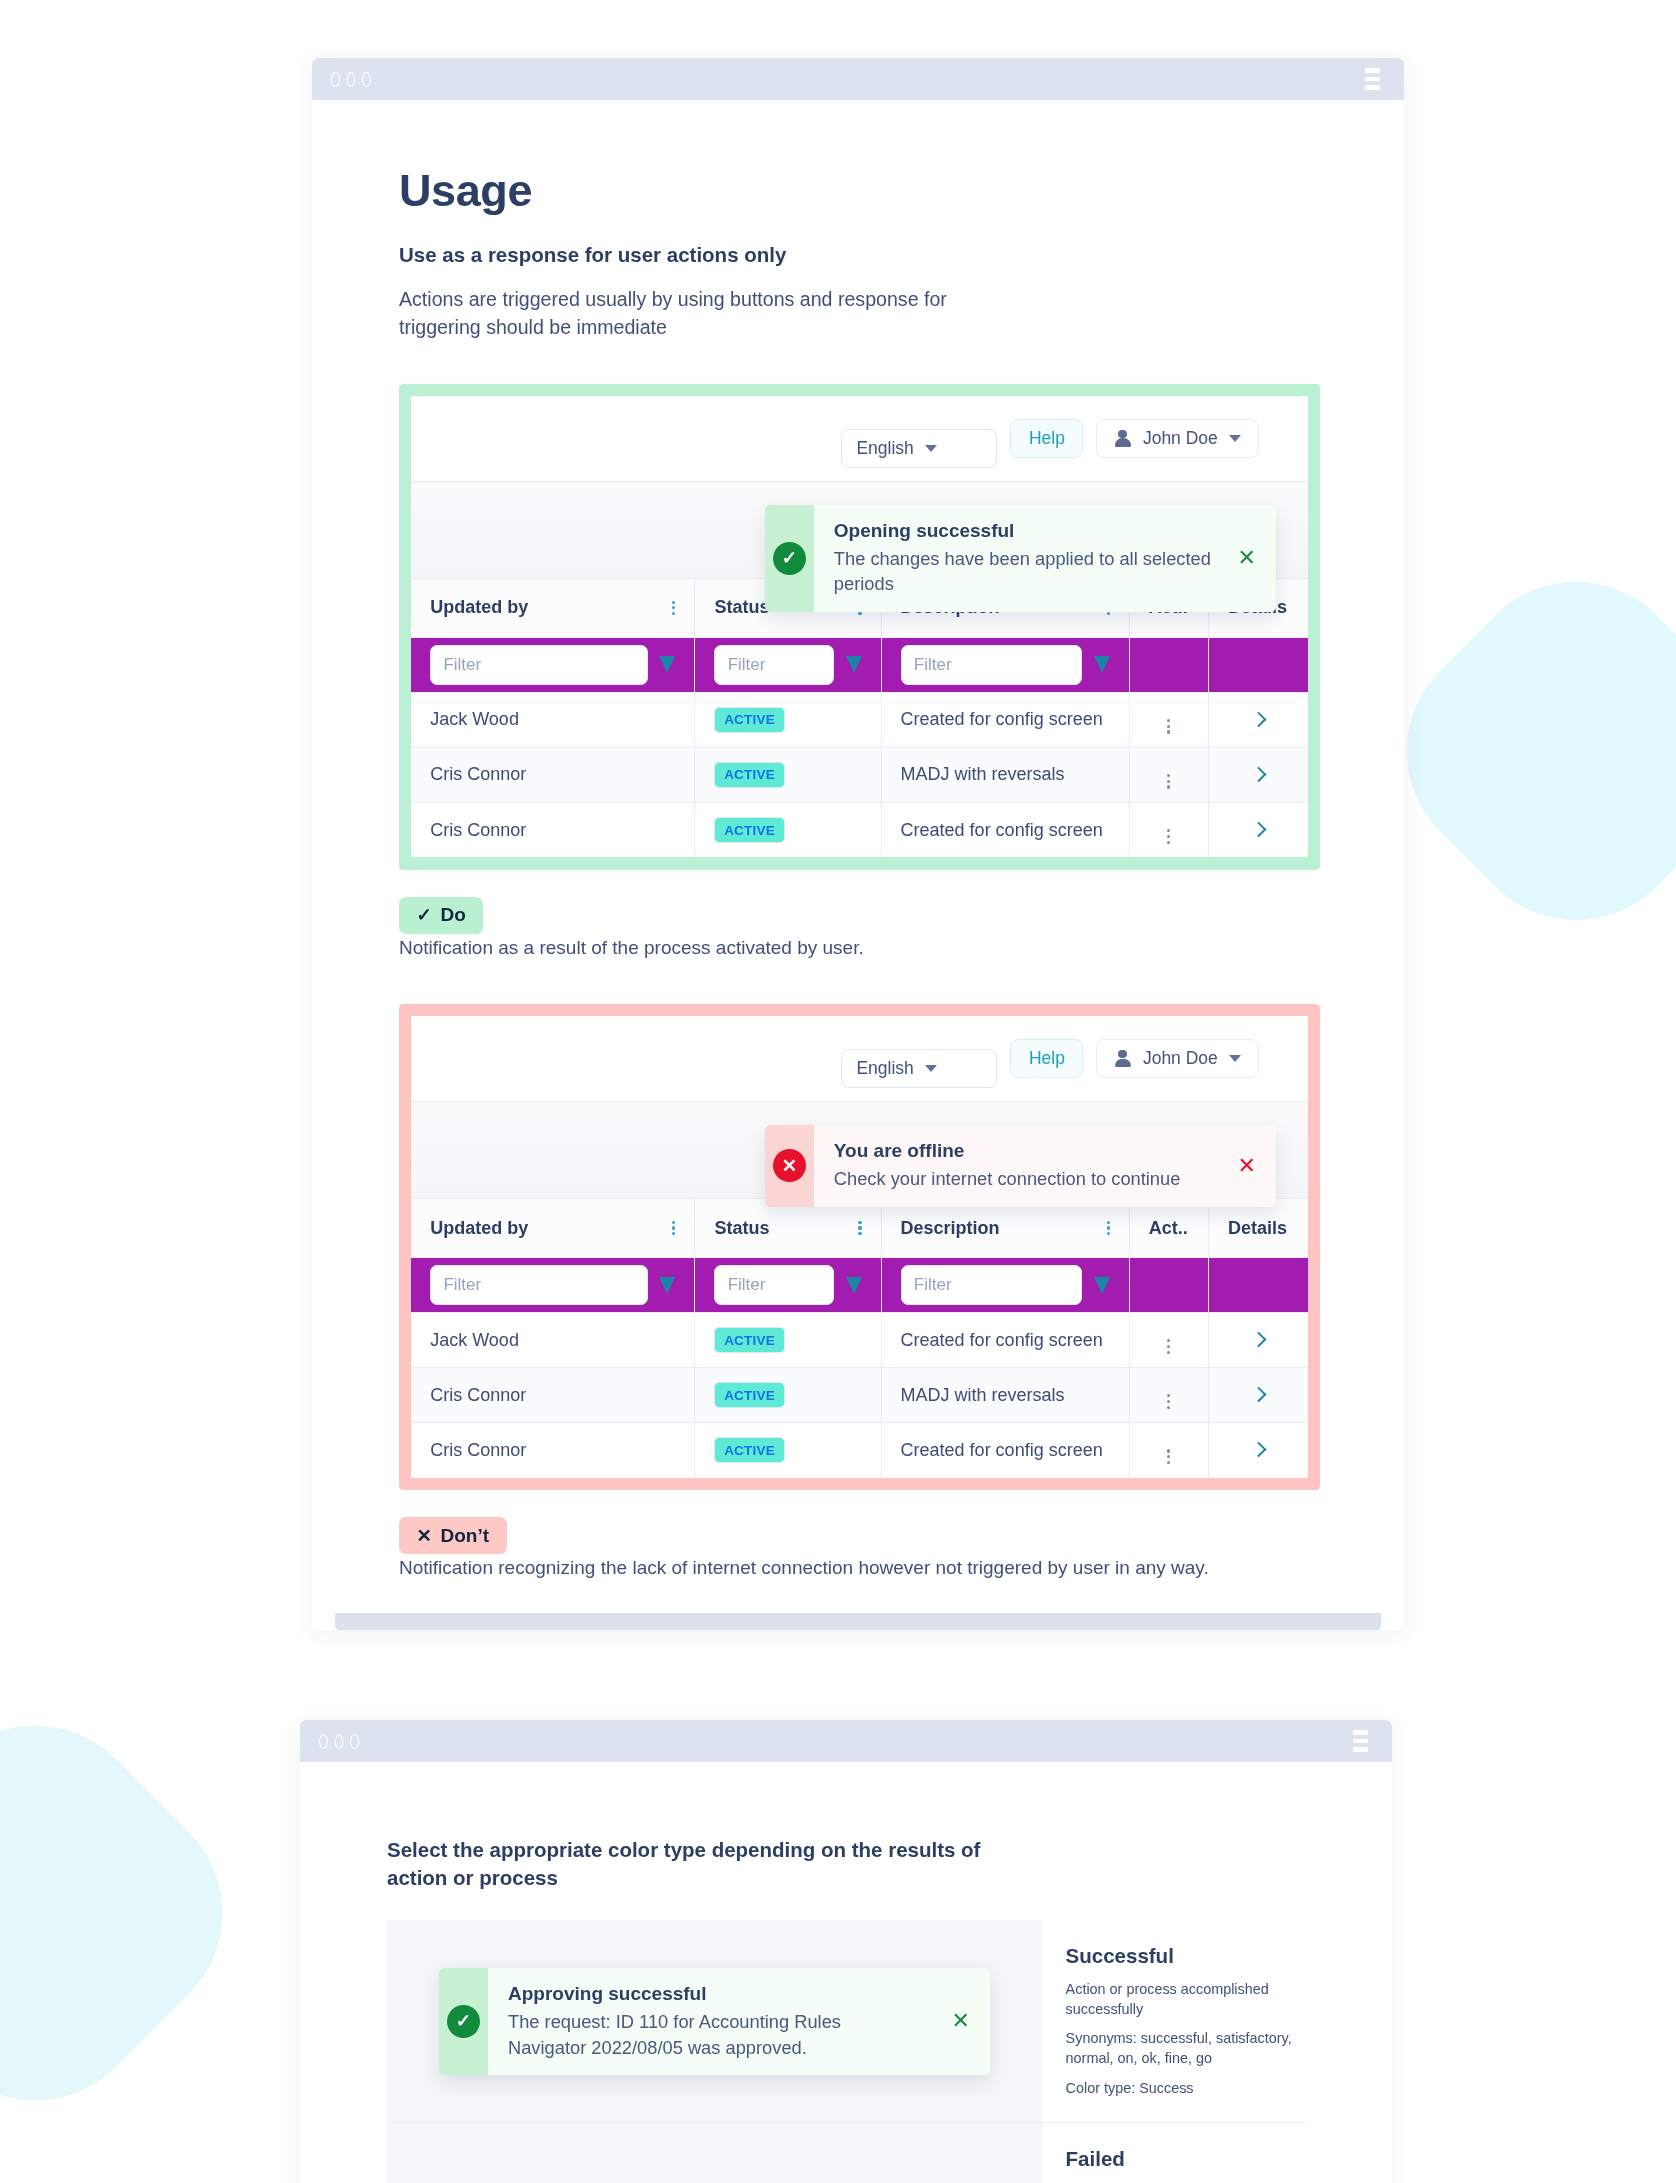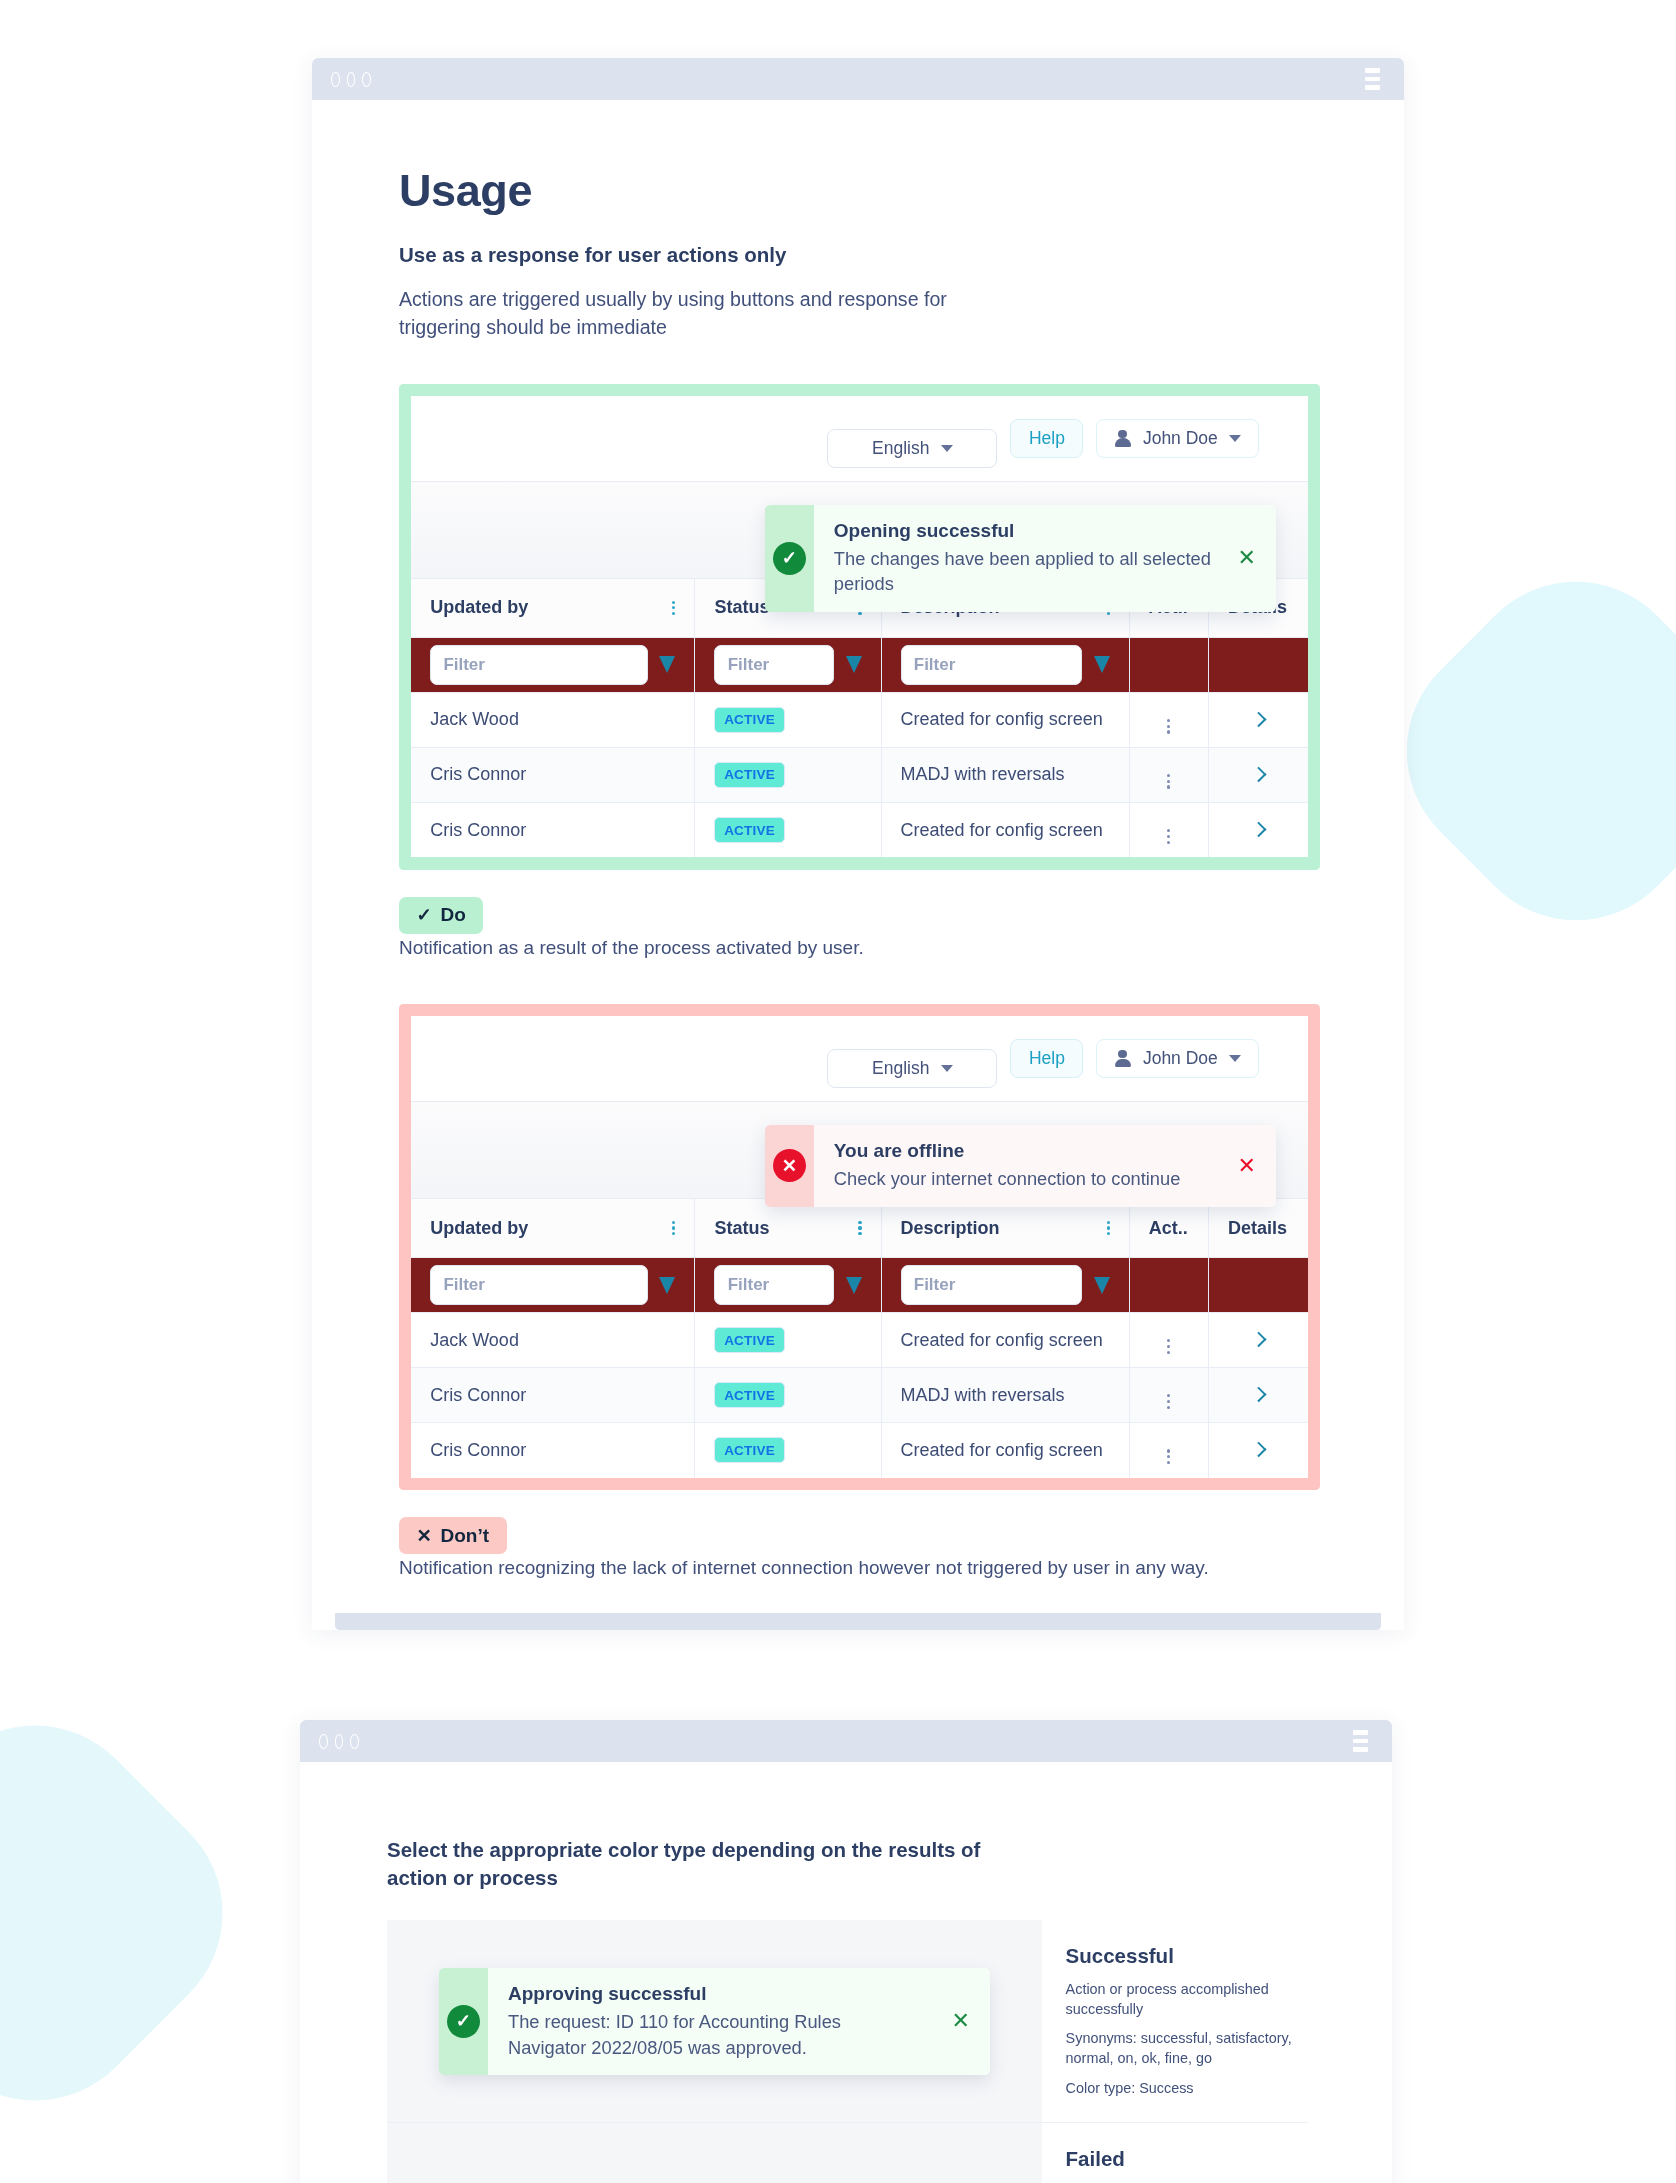--- a/index.html
+++ b/index.html
@@ -153,21 +153,21 @@
     background: #ffffff;
     font-size: 17.5px;
     color: #44527a;
     display: flex;
     align-items: center;
     height: 39px;
     padding: 0 14px;
     gap: 11.4px;
     white-space: nowrap;
   }
-  .pill.lang { width: 170px; justify-content: center; margin-top: 20px; }
+  .pill.lang { width: 156px; justify-content: flex-start; margin-top: 20px; }
   .pill.help { color: #1b9fc4; border-color: #d6f0f8; background: #f4fcfe; padding: 0 17.5px; }
   .pill.user { border-color: #ddf2f9; padding: 0 16.6px; }
   .chev {
     width: 0; height: 0;
     border-left: 6.5px solid transparent;
     border-right: 6.5px solid transparent;
     border-top: 7.9px solid #64729a;
   }
   .avatar-glyph {
     width: 17.5px; height: 17.5px;
@@ -263,21 +263,21 @@
     font-size: 18px;
     font-weight: bold;
     color: #2c3e63;
     white-space: nowrap;
   }
   .th-inner { display: flex; align-items: center; justify-content: space-between; }
   .kebab { display: flex; flex-direction: column; gap: 2.6px; padding-left: 9.6px; }
   .kebab i { width: 3.1px; height: 3.1px; border-radius: 50%; background: #2fa6c9; display: block; }
   .kebab.grey i { background: #7d8bb0; }
 
-  .filter-row td { height: 61px; padding: 0 13px 0 19px; background: #7f1d1d; font-weight: bold; }
+  .filter-row td { height: 61px; padding: 0 13px 0 19px; background: #a21caf; }
   .filter-cell { display: flex; align-items: center; gap: 11.4px; }
   .filter-input {
     flex: 1;
     height: 40px;
     border: 1.3px solid #dfe6f1;
     border-radius: 7px;
     background: #ffffff;
     font-size: 17px;
     color: #97a2bd;
     display: flex; align-items: center;

